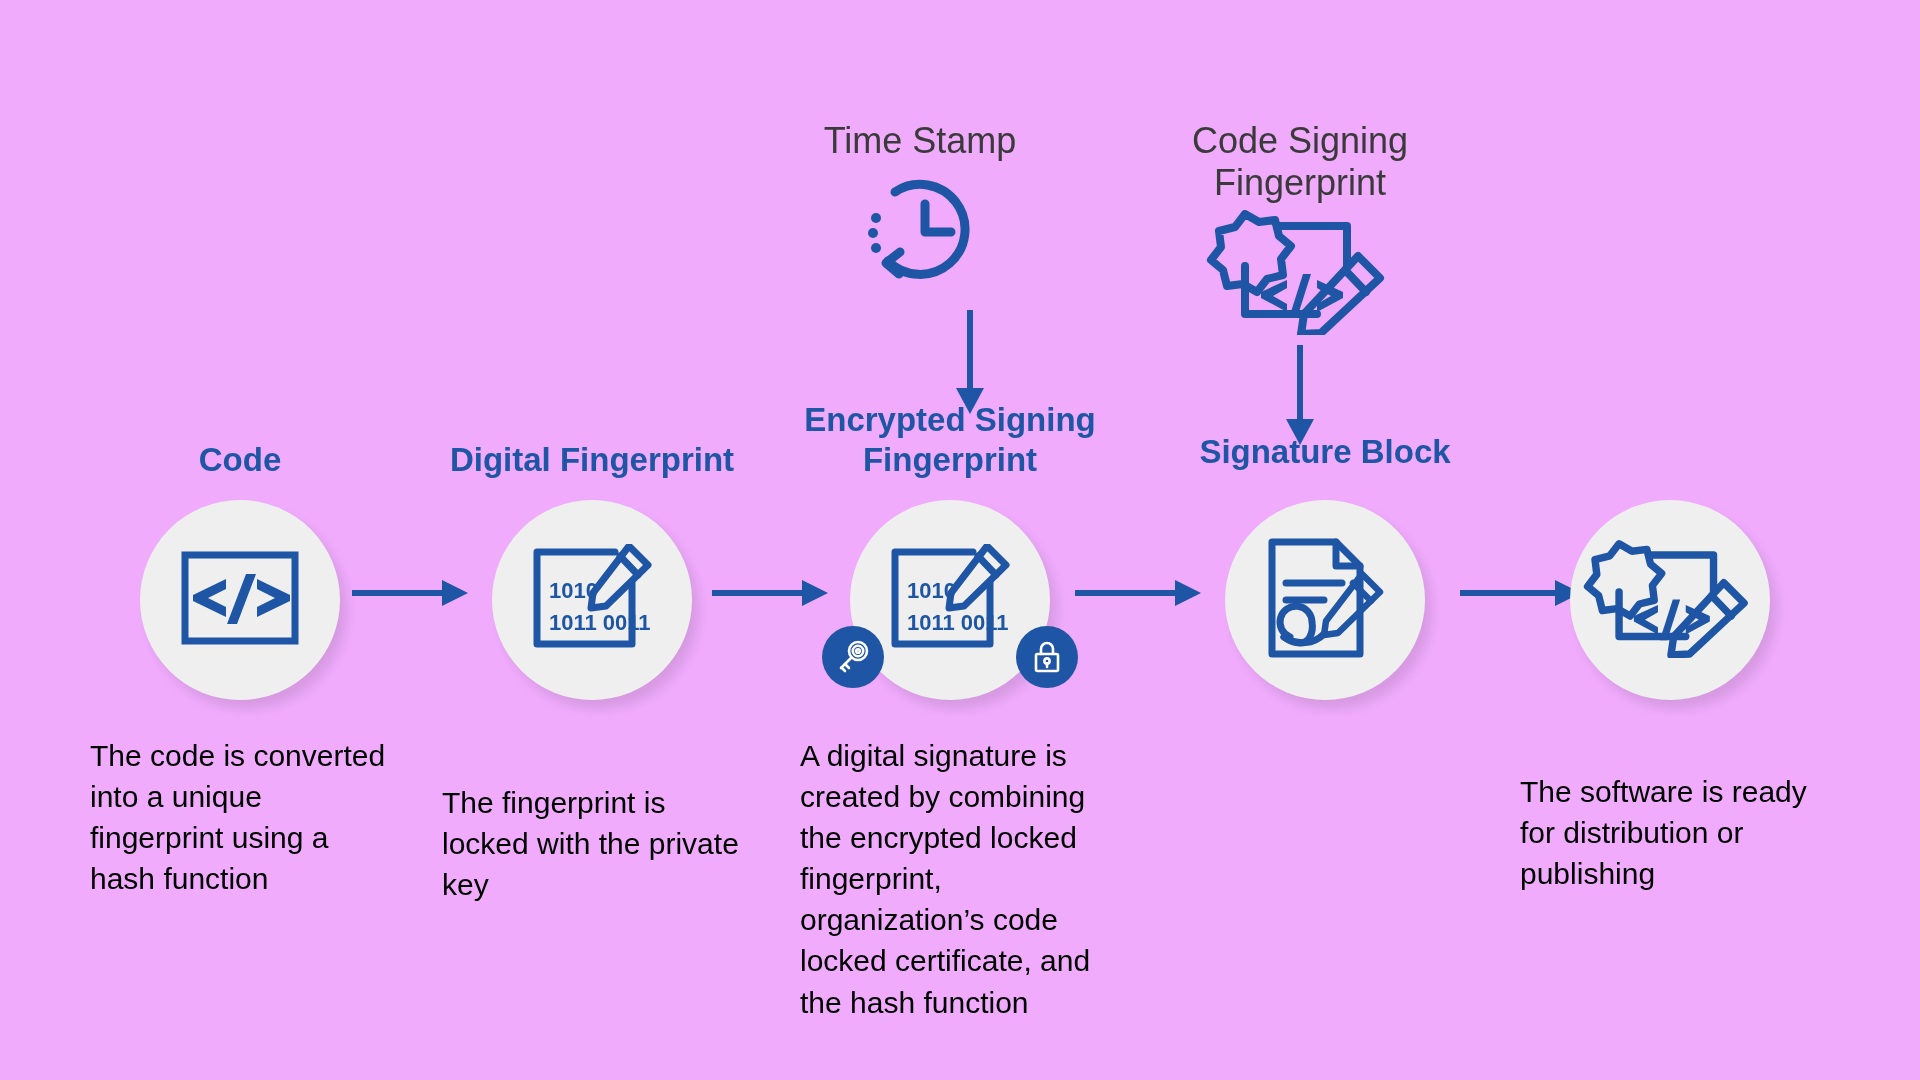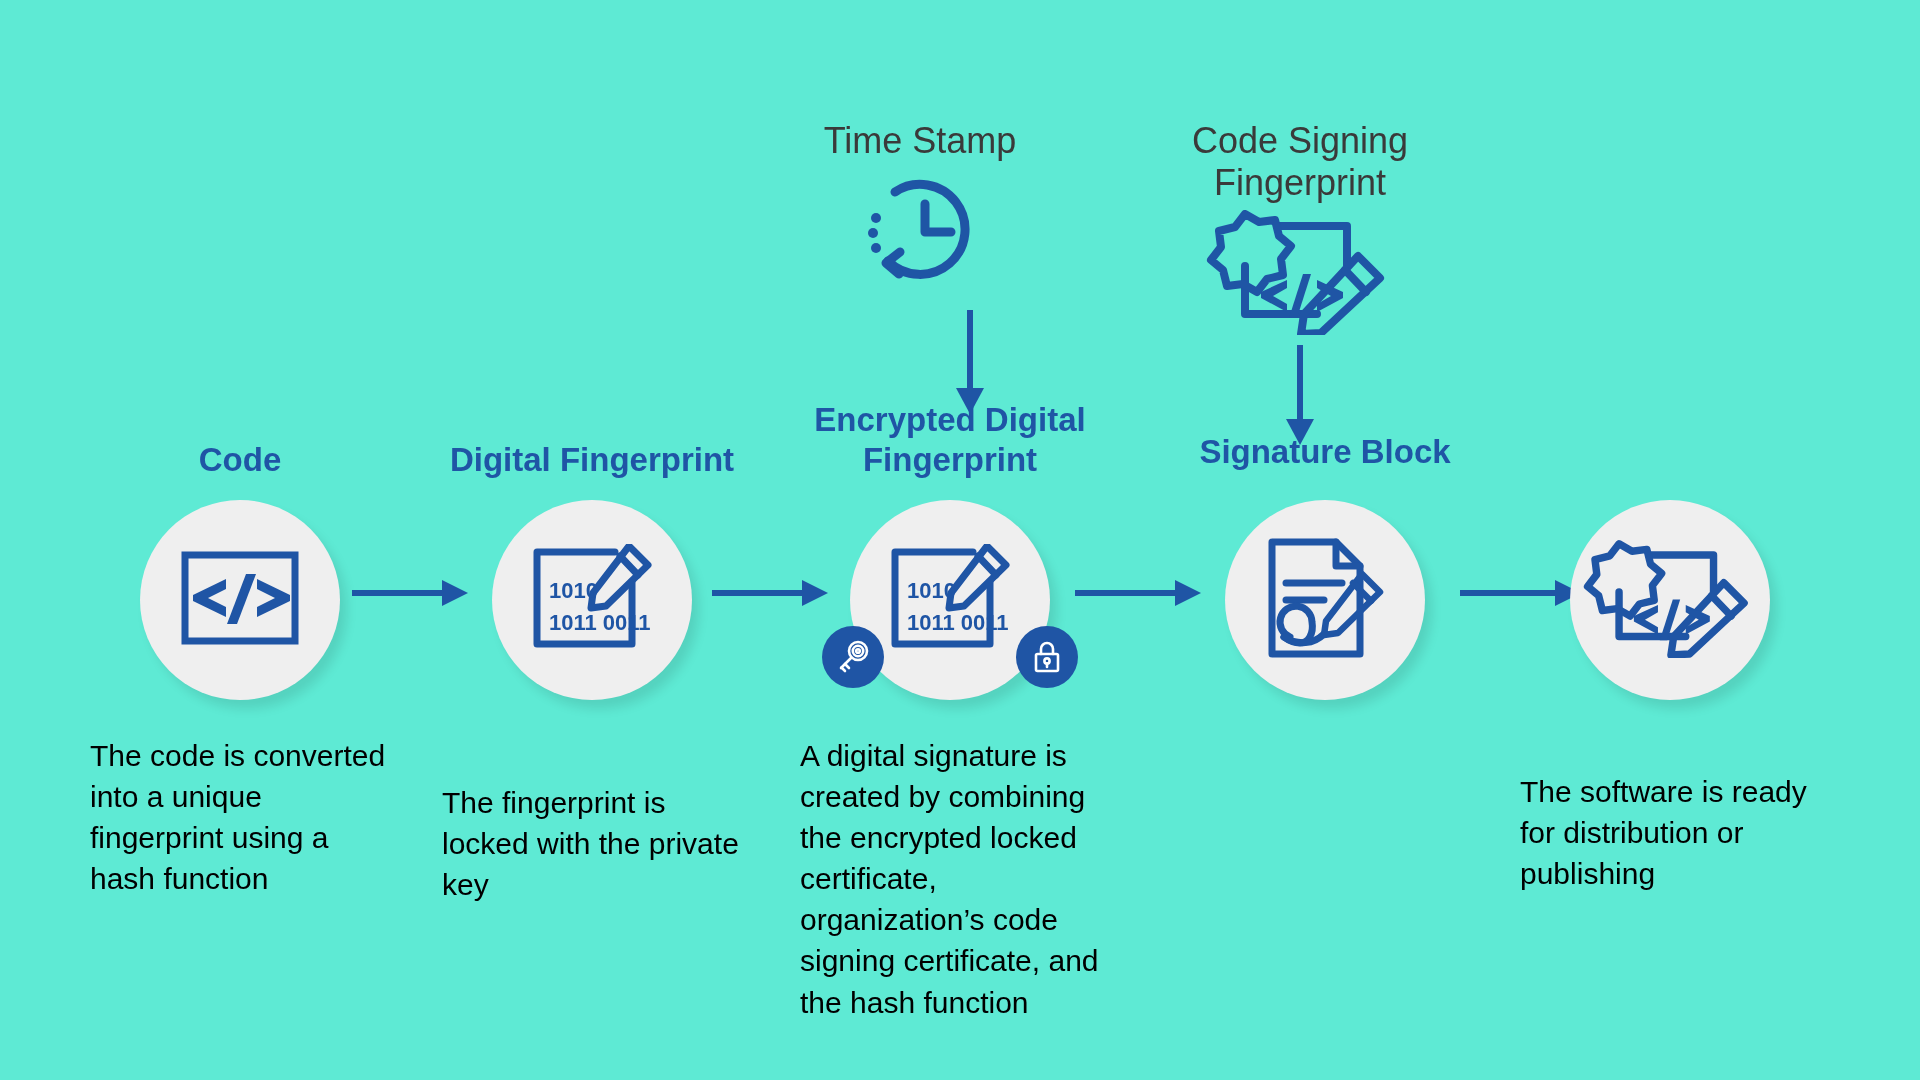--- a/index.html
+++ b/index.html
@@ -9,21 +9,21 @@
     height: 1080px;
     background: #ffffff;
     font-family: "Liberation Sans", sans-serif;
     overflow: hidden;
   }
 
   #canvas {
     position: relative;
     width: 1920px;
     height: 1080px;
-    background: #5eead4;
+    background: #f0abfc;
   }
 
   
   .top-input {
     position: absolute;
     text-align: center;
   }
   .top-input-label {
     font-size: 36px;
     color: #3a3a3a;
@@ -213,21 +213,21 @@
   </div>
 
   <div class="h-arrow" style="left:712px; top:578px;">
     <svg width="120" height="30" viewBox="0 0 120 30">
       <line x1="0" y1="15" x2="96" y2="15" stroke="#1F55A5" stroke-width="6"></line>
       <polygon points="116,15 90,2 90,28" fill="#1F55A5"></polygon>
     </svg>
   </div>
 
   <div class="step" style="left:800px;">
-    <div class="step-title" style="top:400px;">Encrypted Digital
+    <div class="step-title" style="top:400px;">Encrypted Signing
 Fingerprint</div>
     <div class="step-circle-wrap" style="top:500px;">
       <div class="step-circle"></div>
       <div class="step-icon">
         <svg width="126" height="108" viewBox="0 0 126 108">
           <g fill="none" stroke="#1F55A5" stroke-width="7" stroke-linejoin="round" stroke-linecap="round">
             <path d="M86 8 L8 8 L8 100 L103 100 L103 38"></path>
             <path d="M100 2 L119 21 L77 62 L62 64 L64 49 Z"></path>
             <line x1="91" y1="12" x2="109" y2="31"></line>
           </g>
@@ -253,21 +253,21 @@
         <svg width="38" height="40" viewBox="0 0 38 40">
           <g fill="none" stroke="#ffffff" stroke-width="2.6" stroke-linejoin="round" stroke-linecap="round">
             <rect x="8" y="17" width="22" height="17" rx="1.5"></rect>
             <path d="M13 17 L13 12 A6 6 0 0 1 25 12 L25 17"></path>
             <circle cx="19" cy="24" r="2.6"></circle>
             <line x1="19" y1="26.5" x2="19" y2="30"></line>
           </g>
         </svg>
       </div>
     </div>
-    <div class="step-caption" style="top:735px;">A digital signature is created by combining the encrypted locked certificate, organization’s code signing certificate, and the hash function</div>
+    <div class="step-caption" style="top:735px;">A digital signature is created by combining the encrypted locked fingerprint, organization’s code locked certificate, and the hash function</div>
   </div>
 
   <div class="h-arrow" style="left:1075px; top:578px;">
     <svg width="130" height="30" viewBox="0 0 130 30">
       <line x1="0" y1="15" x2="106" y2="15" stroke="#1F55A5" stroke-width="6"></line>
       <polygon points="126,15 100,2 100,28" fill="#1F55A5"></polygon>
     </svg>
   </div>
 
   <div class="step" style="left:1175px;">

